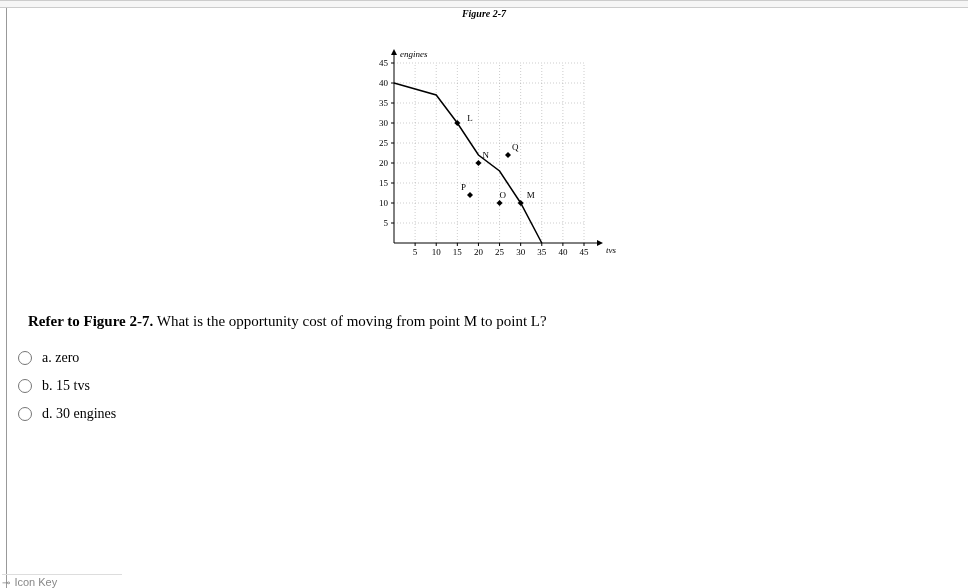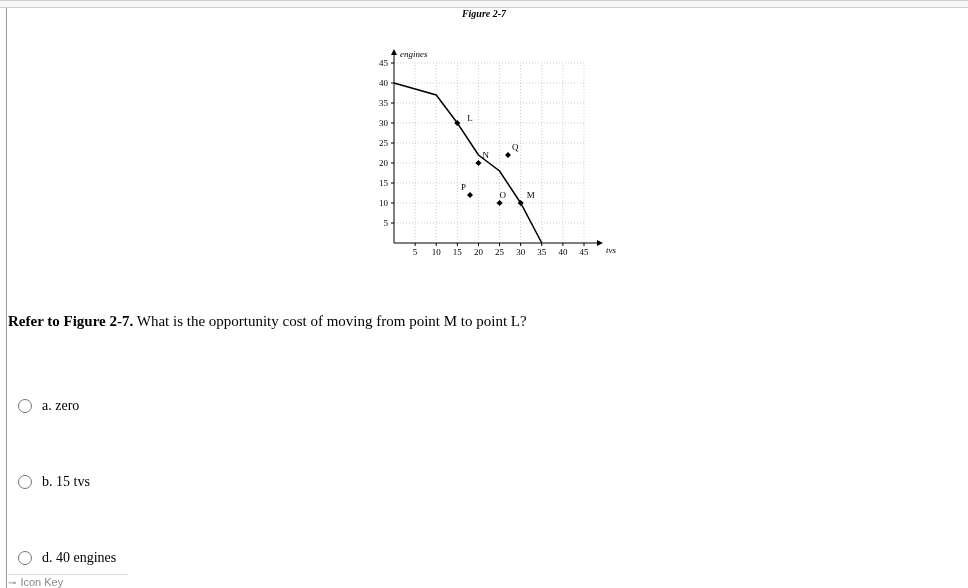--- a/index.html
+++ b/index.html
@@ -38,39 +38,38 @@
     width: 300px;
     height: 230px;
     margin: 24px auto 40px auto;
     position: relative;
   }
   .chart-svg { display:block; }
   .question {
     padding: 0 8px 0 8px;
     font-size: 15px;
   }
-  .question b { font-weight: bold; }
+  .question b { font-weight: bold; padding-left: 20px; }
   .options {
     list-style: none;
     padding: 14px 0 0 18px;
   }
   .options li {
     display: flex;
     align-items: center;
     gap: 10px;
     padding: 6px 0;
     font-size: 14px;
-    margin-top: 48px;
   }
   .options input[type=radio] {
     width: 14px; height: 14px;
   }
   .footer {
     position: absolute;
-    left: 8px;
+    left: 2px;
     bottom: 0;
     font-size: 11px;
     color: #888;
     font-family: Arial, sans-serif;
     border-top: 1px solid #ddd;
     width: 120px;
     padding-top: 1px;
   }
   .footer .ficon {
     font-size: 10px;
@@ -171,19 +170,19 @@
   <li>
     <input type="radio" name="ans" style="">
     <span>a. zero</span>
   </li>
   <li>
     <input type="radio" name="ans" style="">
     <span>b. 15 tvs</span>
   </li>
   <li>
     <input type="radio" name="ans" style="">
-    <span>d. 40 engines</span>
+    <span>d. 30 engines</span>
   </li>
 </ul>
 
 <div class="footer">
   <span class="ficon">⊸</span><span>Icon Key</span>
 </div>
 
 </body></html>

